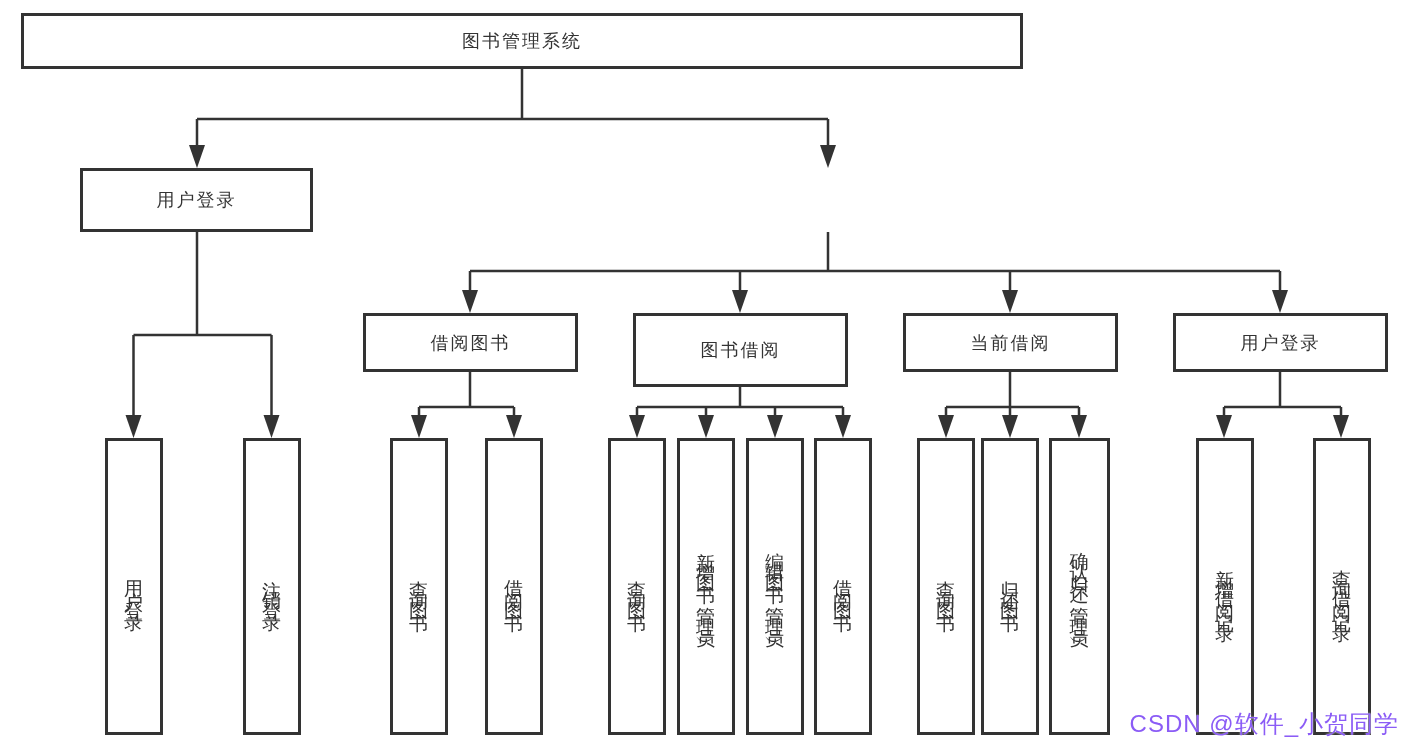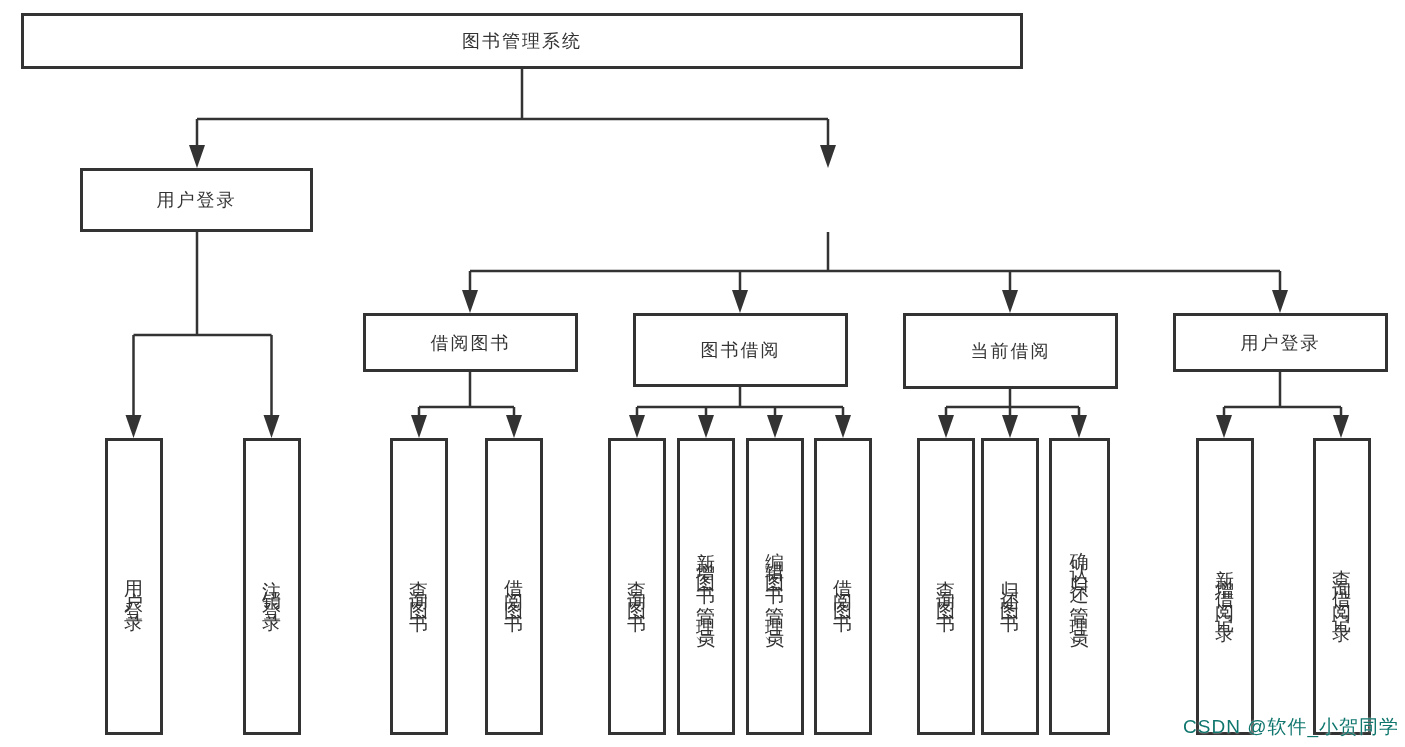--- a/index.html
+++ b/index.html
@@ -40,22 +40,22 @@
     font-size: 19px;
     line-height: 1;
     letter-spacing: 11px;
     color: #333333;
     white-space: nowrap;
   }
   .watermark {
     position: absolute;
     right: 6px;
     bottom: 7px;
-    font-size: 19px;
-    color: #0f766e;
+    font-size: 24px;
+    color: #8b5cf6;
     letter-spacing: 1px;
     text-shadow: 0 0 2px #ffffff;
   }
 </style>
 </head>
 <body>
 
 <div id="canvas">
 
   <svg id="connector-svg" viewBox="0 0 1405 747" xmlns="http://www.w3.org/2000/svg">
@@ -100,21 +100,21 @@
       <polygon points="1333,415 1349,415 1341,438"></polygon>
     </g>
   </svg>
 
   <div class="box" style="left:21px; top:13px; width:1002px; height:56px;">图书管理系统</div>
 
   <div class="box" style="left:80px; top:168px; width:233px; height:64px;">用户登录</div>
 
   <div class="box" style="left:363px; top:313px; width:215px; height:59px;">借阅图书</div>
   <div class="box" style="left:633px; top:313px; width:215px; height:74px;">图书借阅</div>
-  <div class="box" style="left:903px; top:313px; width:215px; height:76px;">当前借阅</div>
+  <div class="box" style="left:903px; top:313px; width:215px; height:59px;">当前借阅</div>
   <div class="box" style="left:1173px; top:313px; width:215px; height:59px;">用户登录</div>
 
   <div class="box leaf" style="left:105px; top:438px; width:58px; height:297px;">
     <span class="vtext">用户登录</span>
   </div>
   <div class="box leaf" style="left:243px; top:438px; width:58px; height:297px;">
     <span class="vtext">注销登录</span>
   </div>
 
   <div class="box leaf" style="left:390px; top:438px; width:58px; height:297px;">

